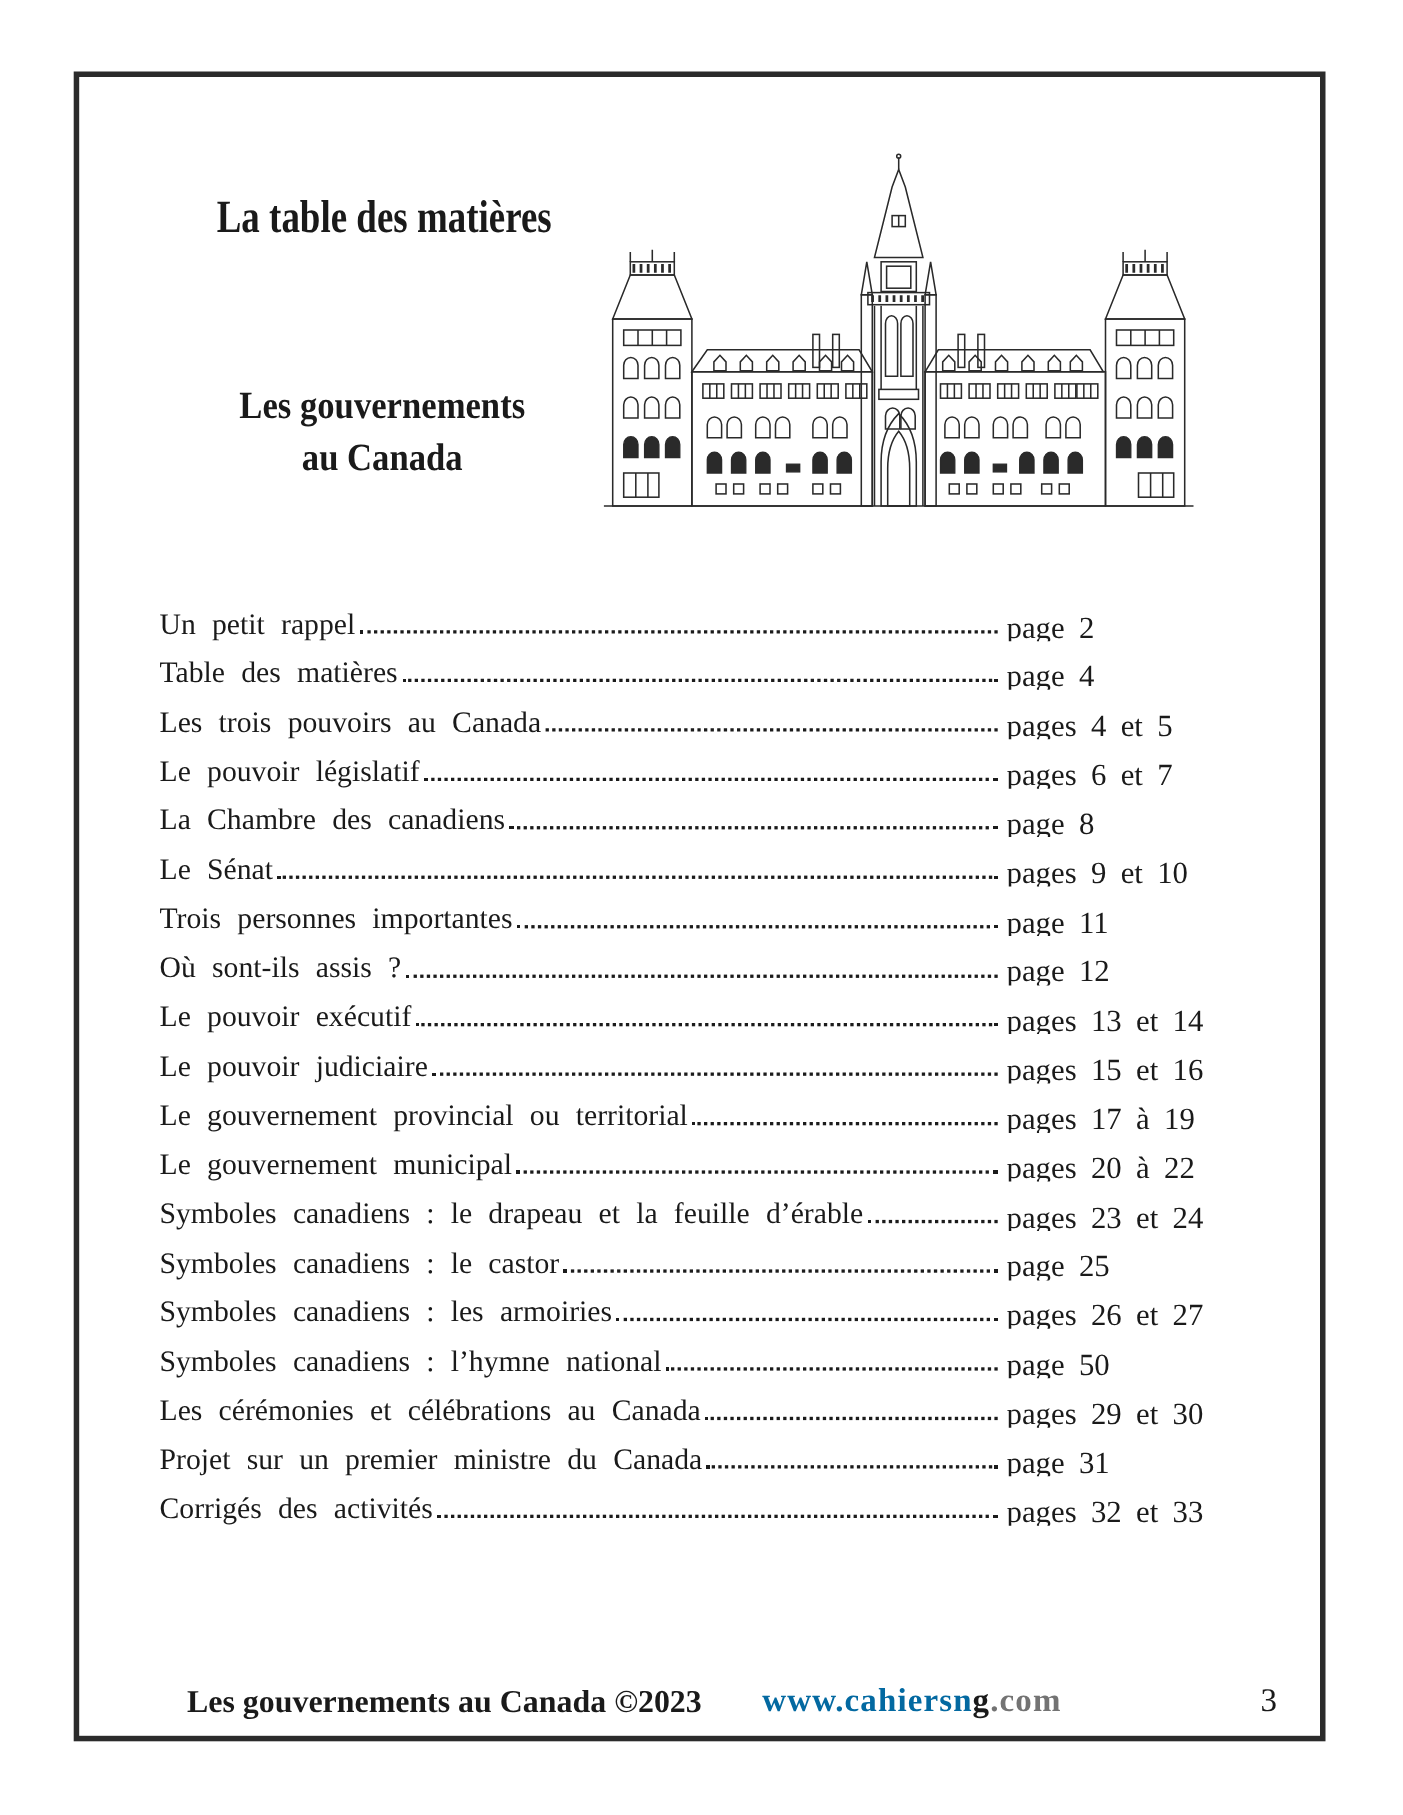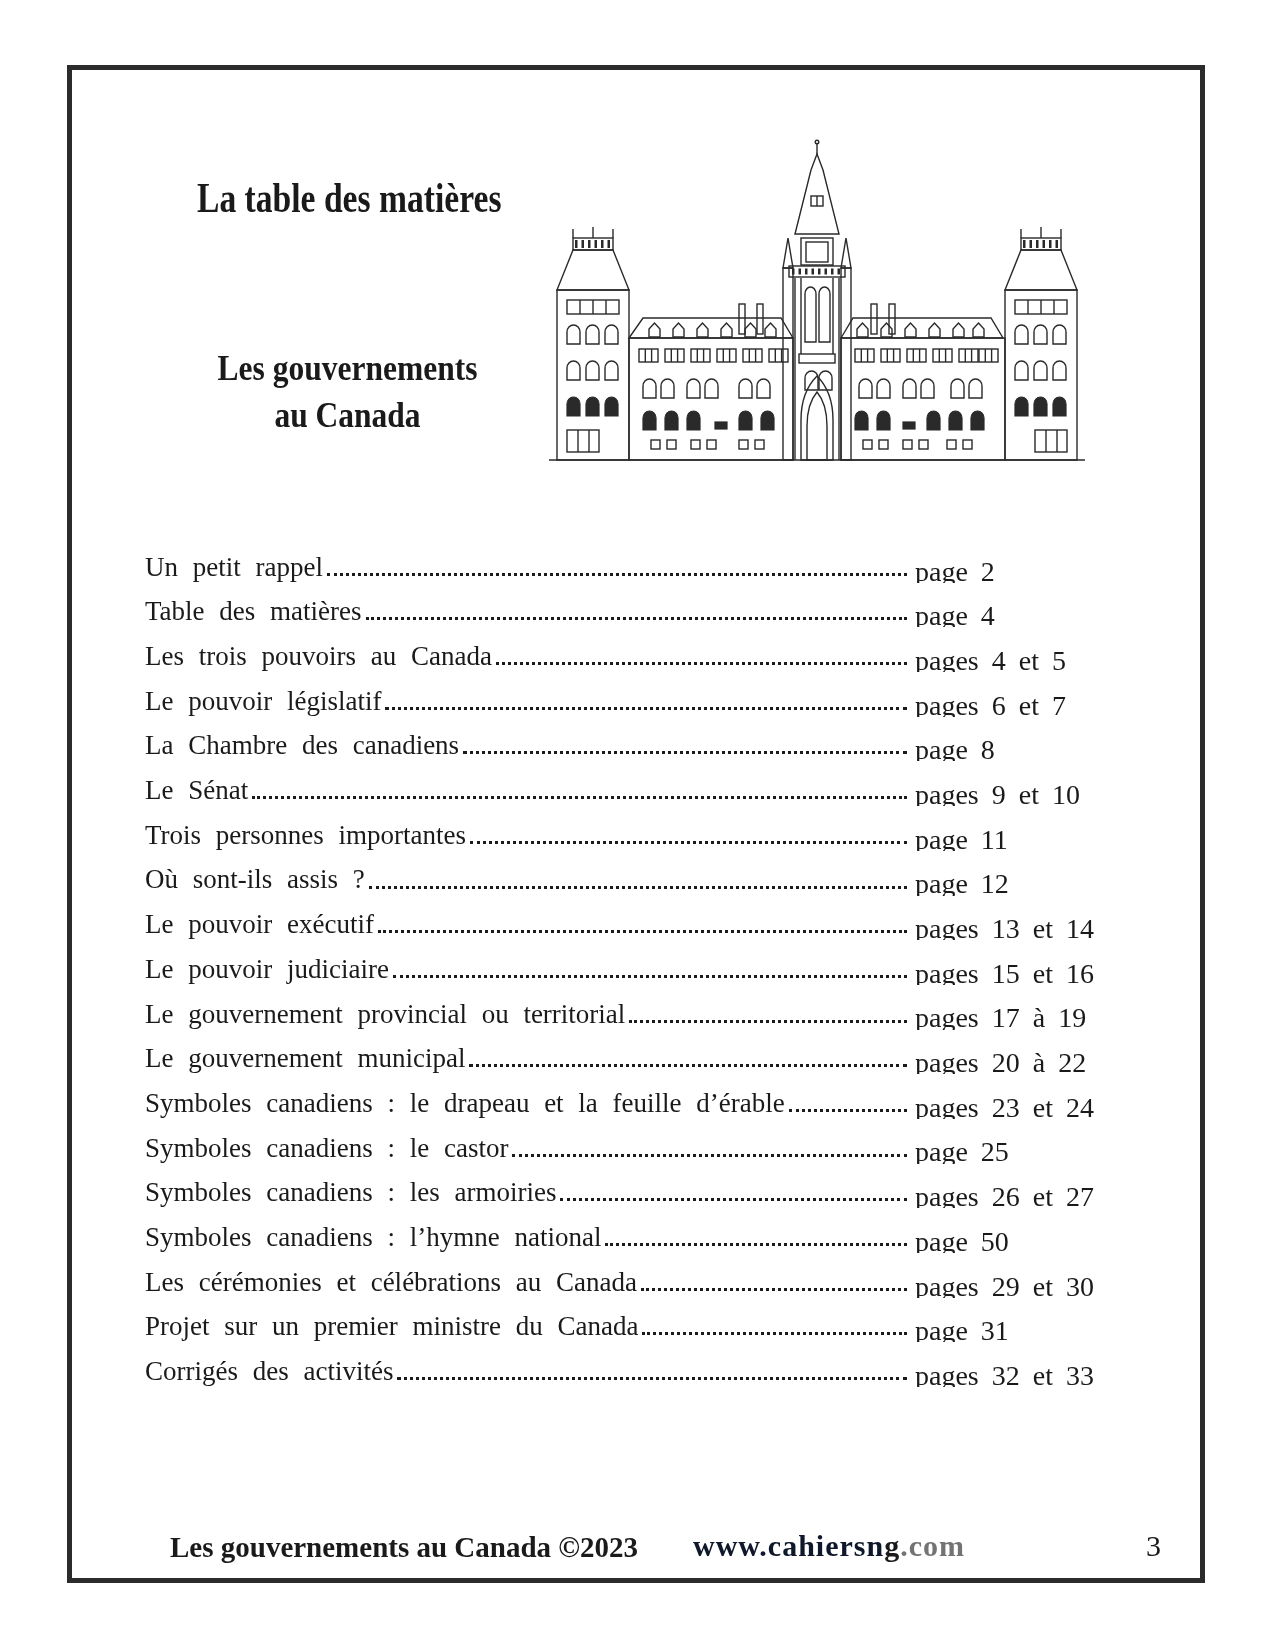--- a/index.html
+++ b/index.html
@@ -310,15 +310,15 @@
   </div>
 
   <div class="toc-row">
     <span class="toc-label">Corrigés des activités</span>
     <span class="toc-leader"></span>
     <span class="toc-pages">pages 32 et 33</span>
   </div>
 </div>
 
   <div class="footer-copyright">Les gouvernements au Canada ©2023</div>
-  <div class="footer-url"><span style="color: #0f172a;">www.cahiersn</span><span style="color: rgb(26, 26, 26);">g</span><span style="color: #737373;">.com</span></div>
+  <div class="footer-url"><span style="color: #0369a1;">www.cahiersn</span><span style="color: rgb(26, 26, 26);">g</span><span style="color: #737373;">.com</span></div>
   <div class="footer-pagenum">3</div>
 </div>
 
 </body></html>

